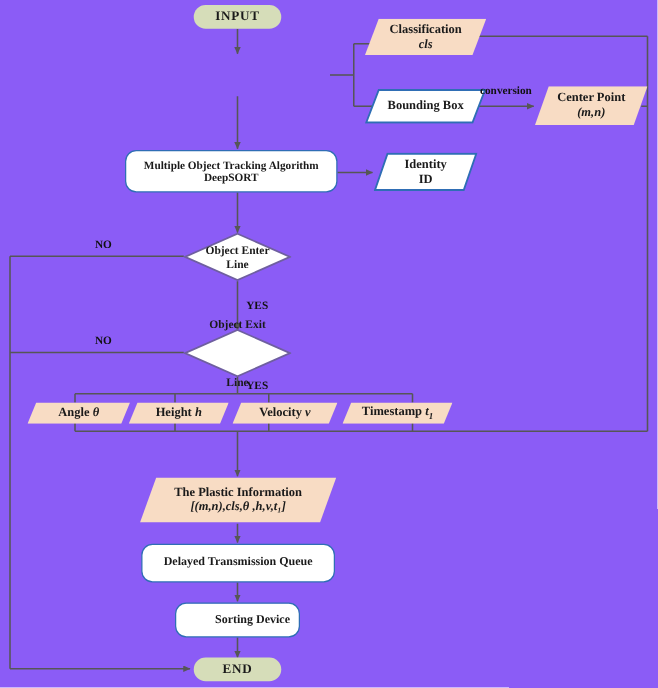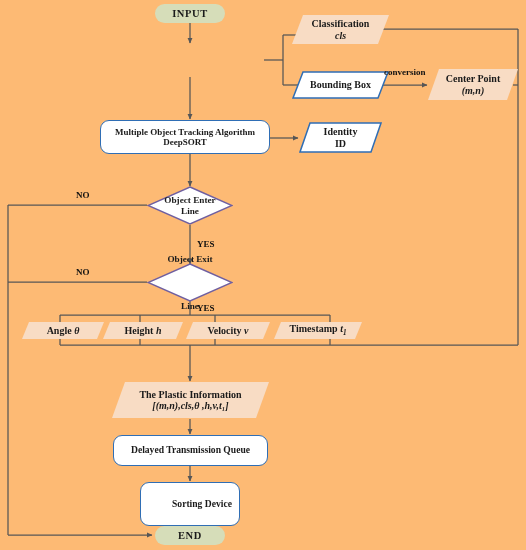--- a/index.html
+++ b/index.html
@@ -4,21 +4,21 @@
 <style>
   html, body {
     margin: 0;
     padding: 0;
     background: #ffffff;
   }
   #canvas {
     position: relative;
     width: 526px;
     height: 550px;
-    background: #fdba74;
+    background: #8b5cf6;
     font-family: "Liberation Serif", "DejaVu Serif", serif;
     overflow: hidden;
   }
   #wires {
     position: absolute;
     left: 0; top: 0;
     width: 526px; height: 550px;
     pointer-events: none;
   }
 
@@ -273,21 +273,21 @@
       <polygon points="13,0 157,0 144,36 0,36" fill="#f8dcc4" stroke="none"></polygon>
     </svg>
     <span class="dtxt ln">The Plastic Information</span>
     <span class="dtxt ln italic">[(m,n),cls,θ ,h,v,t₁]</span>
   </div>
 
   <div class="node process" style="left:113px; top:435px; width:155px; height:31px;">
     <span class="ln">Delayed Transmission Queue</span>
   </div>
 
-  <div class="node process" style="left:140px; top:482px; width:100px; height:44px;padding-left:24px;">
+  <div class="node process" style="left:140px; top:482px; width:100px; height:28px;padding-left:24px;">
     <span class="ln">Sorting Device</span>
   </div>
 
   <div class="node terminator" style="left:155px; top:526px; width:70px; height:19px;">
     <span class="ln">END</span>
   </div>
 
 </div>
 
 </body></html>

